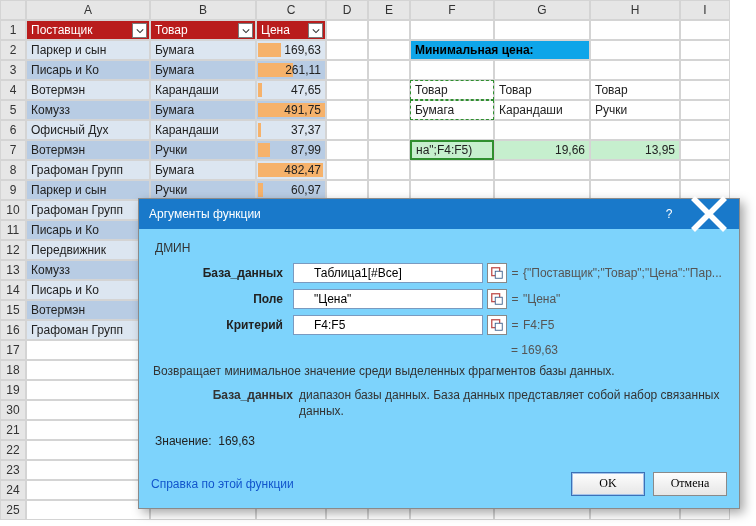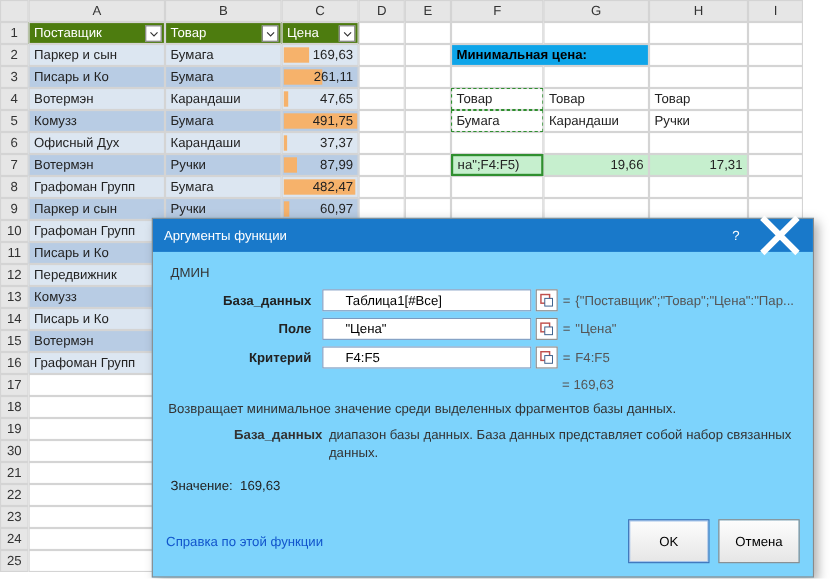--- a/index.html
+++ b/index.html
@@ -36,21 +36,21 @@
     font-size: 12px;
     color: #333;
   }
   .rownum {
     background: #e6e6e6;
     justify-content: center;
     color: #333;
   }
   .corner { background: #e6e6e6; border:1px solid #d4d4d4;}
   .th {
-    background: #4d7c0f;
+    background: #b91c1c;
     color: #fff;
     font-weight: 400;
     position: relative;
   }
   .th .dd {
     position: absolute;
     right: 2px;
     top: 2px;
     width: 15px;
     height: 15px;
@@ -129,23 +129,23 @@
     color:#333; line-height:1.35; margin-bottom:14px;
   }
   .desc2 .k{text-align:right;font-weight:bold;}
   .valline{ margin:10px 0 10px 2px;}
   .footer {
     display:flex; align-items:center; padding:6px 12px 12px 12px;
   }
   .link { color:#1155cc; cursor:pointer;}
   .footer .spacer{flex:1;}
   .pushbtn {
-    min-width:74px; height:40px; border:1px solid #8a8a8a;
+    min-width:74px; height:24px; border:1px solid #8a8a8a;
     background:linear-gradient(#fdfdfd,#e6e6e6);
-    margin-left:8px; font-size:12px; font-family:Liberation Sans, sans-serif;
+    margin-left:8px; font-size:12px; font-family:Liberation Serif, serif;
   }
   .pushbtn.primary { border:1px solid #3b71b7; box-shadow:0 0 0 1px #a4c3ea inset;}
 </style>
 </head>
 <body>
 
 <div class="sheet" id="sheet">
     <div class="corner"></div>
     <div class="hdr">A</div>
     <div class="hdr">B</div>
@@ -255,21 +255,21 @@
     <div class="cell band-odd">Вотермэн</div>
     <div class="cell band-odd">Ручки</div>
     <div class="cell num bar-cell band-odd">
       <div class="bar" style="width: 18%;"></div>
       <span>87,99</span>
     </div>
     <div class="cell"></div>
     <div class="cell"></div>
     <div class="cell green-active">на";F4:F5)</div>
     <div class="cell green-other num">19,66</div>
-    <div class="cell green-other num">17,31</div>
+    <div class="cell green-other num">13,95</div>
     <div class="cell"></div>
     <div class="rownum">8</div>
     <div class="cell band-even">Графоман Групп</div>
     <div class="cell band-even">Бумага</div>
     <div class="cell num bar-cell band-even">
       <div class="bar" style="width: 96%;"></div>
       <span>482,47</span>
     </div>
     <div class="cell"></div>
     <div class="cell"></div>

